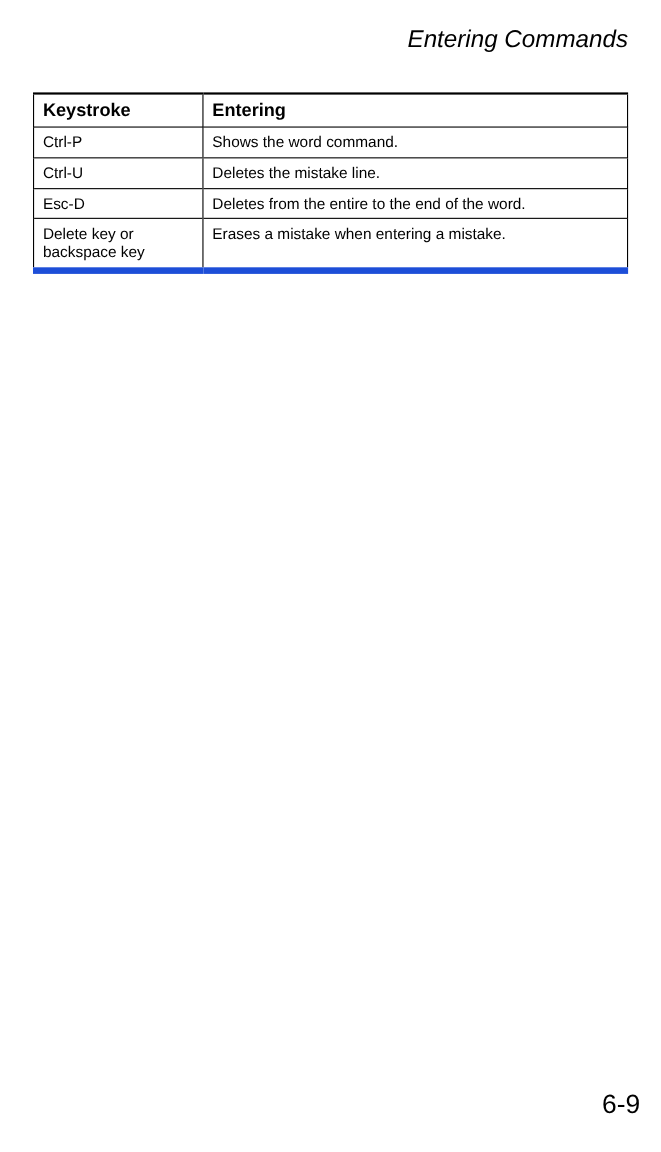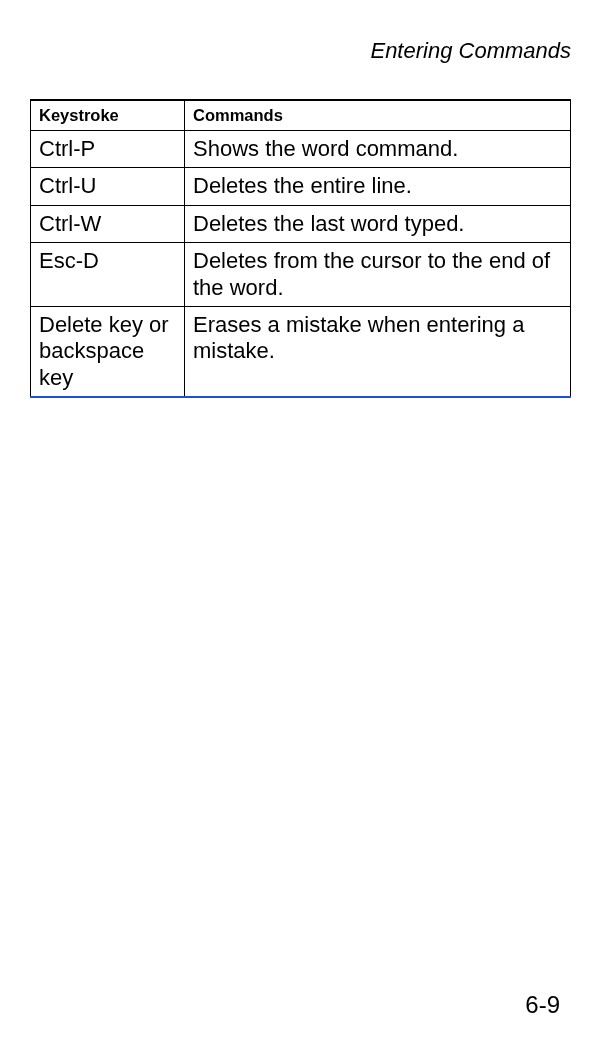--- a/index.html
+++ b/index.html
@@ -13,87 +13,83 @@
       font-family: Arial, Helvetica, sans-serif;
       background: white;
       position: relative;
       padding: 20px 30px 30px 30px;
     }
     .page-header {
       text-align: right;
       font-style: italic;
       font-size: 22px;
       margin-bottom: 35px;
-      margin-top: 18px;
+      margin-top: 3px;
     }
     table {
       width: 100%;
       border-collapse: collapse;
     }
     th {
       text-align: left;
       font-weight: bold;
       font-size: 16.5px;
       padding: 5px 8px;
       border-top: 2px solid black;
       border-left: 1px solid black;
       border-right: 1px solid black;
       border-bottom: 1px solid black;
     }
     th:first-child {
       width: 154px;
       margin-top: 20px;
     }
     td {
-      font-size: 22px;
+      font-size: 14px;
       padding: 5px 8px;
       border-top: 1px solid black;
       border-left: 1px solid black;
       border-right: 1px solid black;
       vertical-align: top;
       line-height: 1.2;
     }
     tr:last-child td {
-      border-bottom: 2px solid #1d4ed8;
+      border-bottom: 6px solid #1d4ed8;
     }
     .page-number {
       position: absolute;
       bottom: 28px;
-      right: 41px;
+      right: 19px;
       font-size: 24px;
     }
   </style>
 </head>
 <body>
 
 <div class="page-header">Entering Commands</div>
 
 <table>
   <thead>
     <tr>
       <th>Keystroke</th>
-      <th>Commands</th>
+      <th>Entering</th>
     </tr>
   </thead>
   <tbody>
     <tr>
       <td>Ctrl-P</td>
       <td>Shows the word command.</td>
     </tr>
     <tr>
       <td>Ctrl-U</td>
-      <td>Deletes the entire line.</td>
-    </tr>
-    <tr>
-      <td>Ctrl-W</td>
-      <td>Deletes the last word typed.</td>
+      <td>Deletes the mistake line.</td>
     </tr>
     <tr>
       <td>Esc-D</td>
-      <td>Deletes from the cursor to the end of the word.</td>
+      <td>Deletes from the entire to the end of the word.</td>
     </tr>
     <tr>
       <td>Delete key or backspace key</td>
       <td>Erases a mistake when entering a mistake.</td>
     </tr>
   </tbody>
 </table>
 
 <div class="page-number">6-9</div>
 

